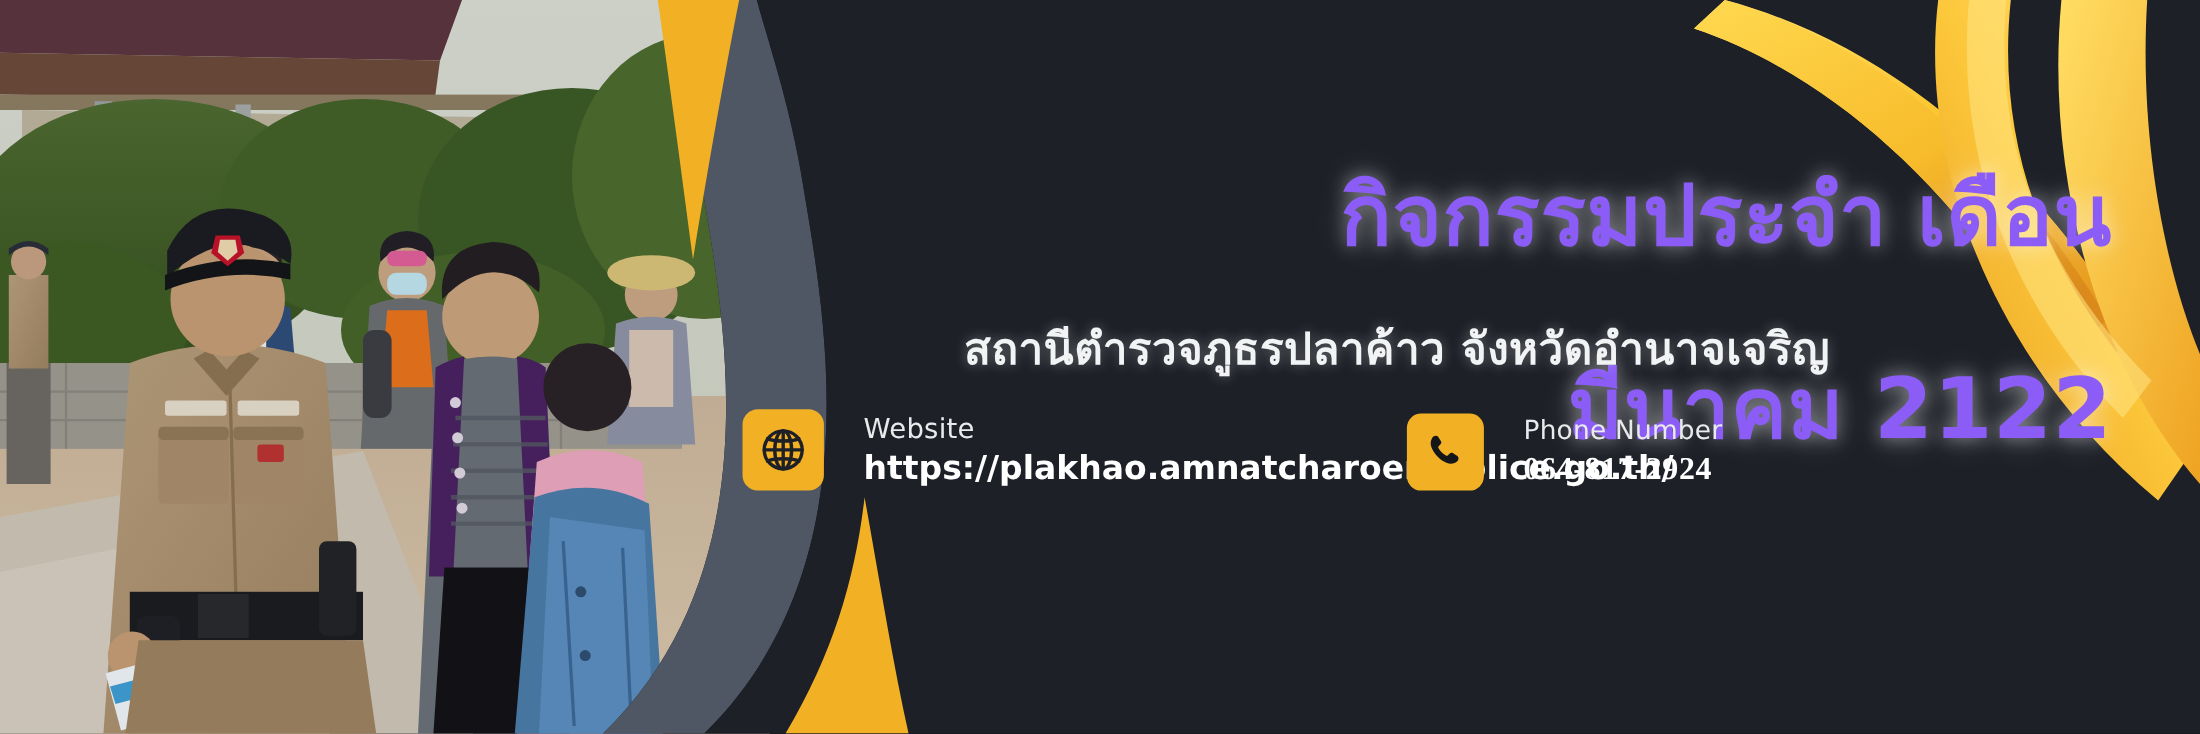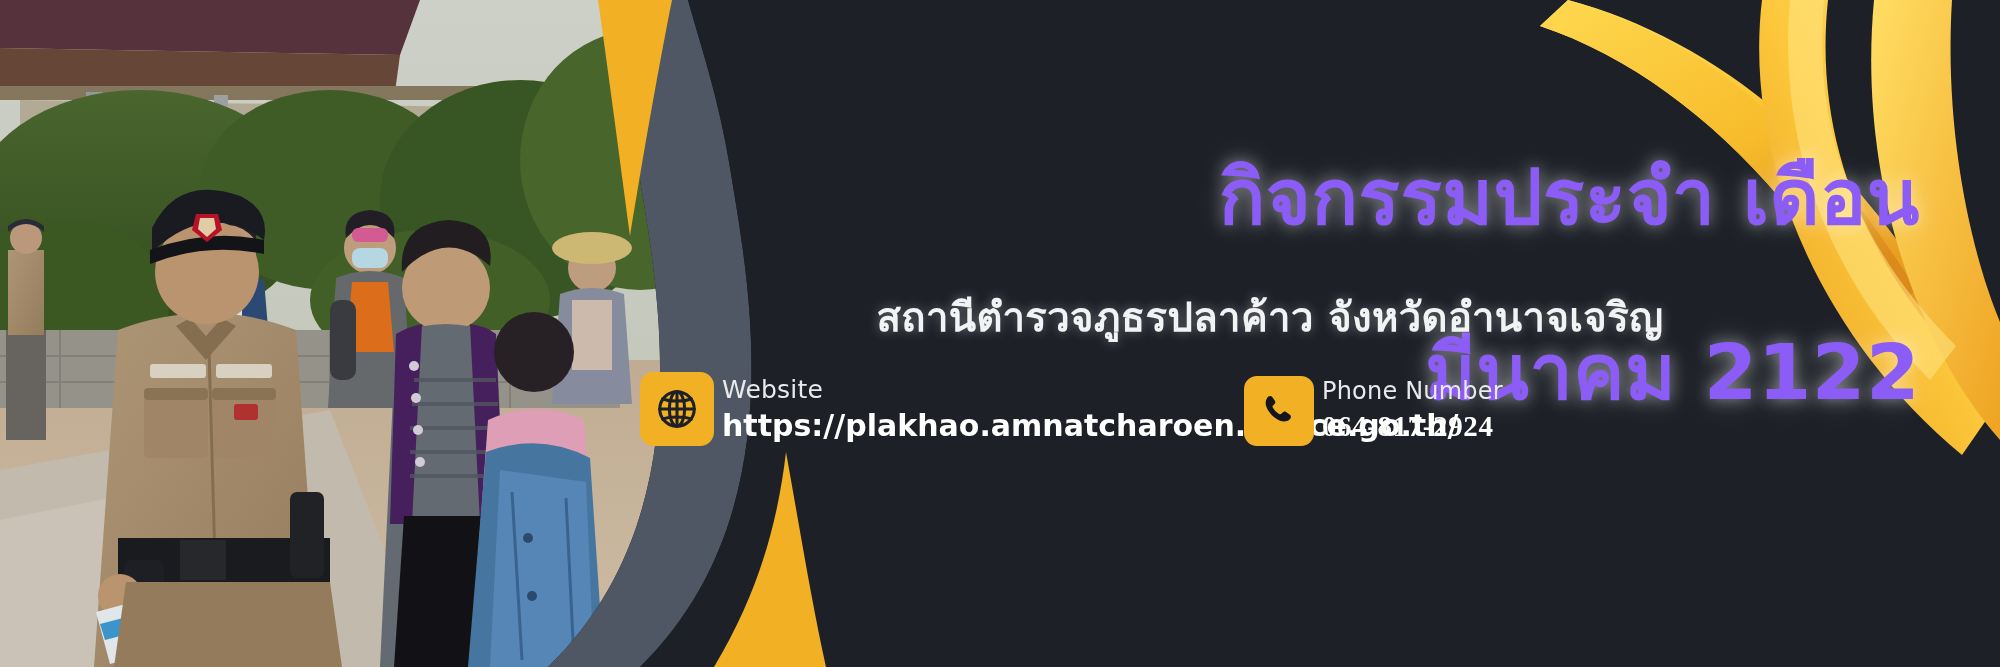--- a/index.html
+++ b/index.html
@@ -47,21 +47,21 @@
     letter-spacing:.4px;
     text-shadow:0 0 12px rgba(255,255,255,.35);
   }
 
   
   .contacts{
     position:absolute;left:0;top:372px;width:1380px;height:140px;
   }
   .contact{
     position:absolute;
-    display:flex;align-items:center;gap:8px;
+    display:flex;align-items:center;gap:36px;margin-left:35px;
   }
   .contact.website{left:20px;top:0;}
   .contact.phone{left:624px;top:4px;justify-content:space-between;}
 
   .icon-box{
     width:74px;height:74px;flex:0 0 74px;
     background:#F2B024;
     border-radius:14px;
     display:flex;align-items:center;justify-content:center;
   }

